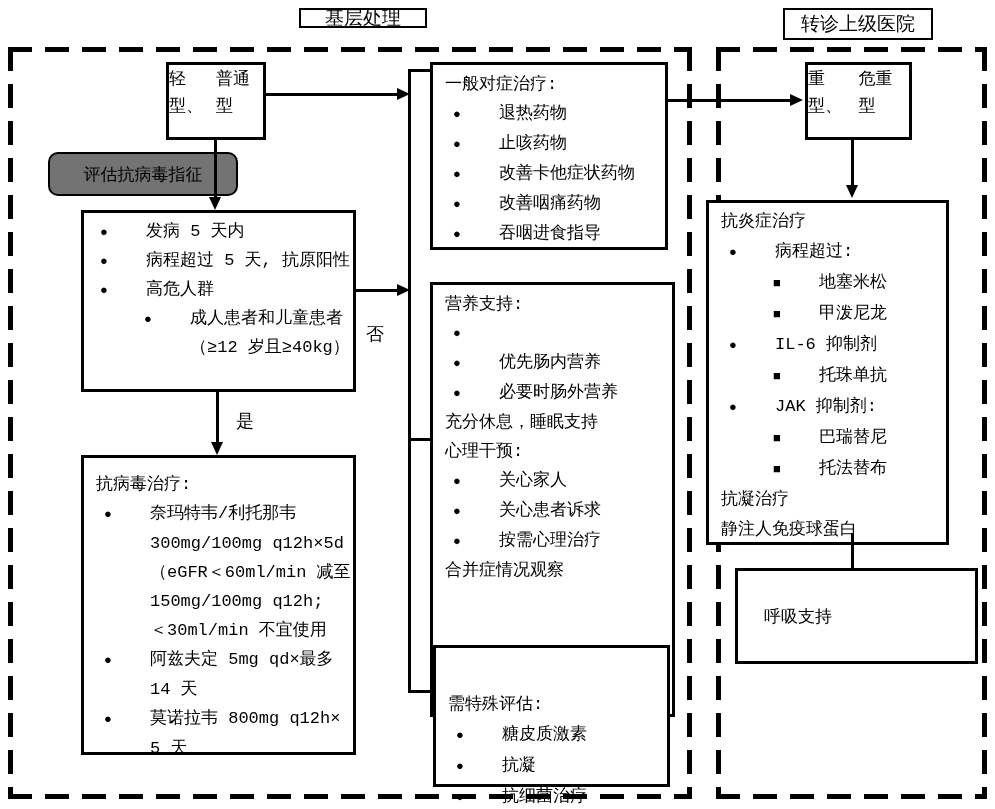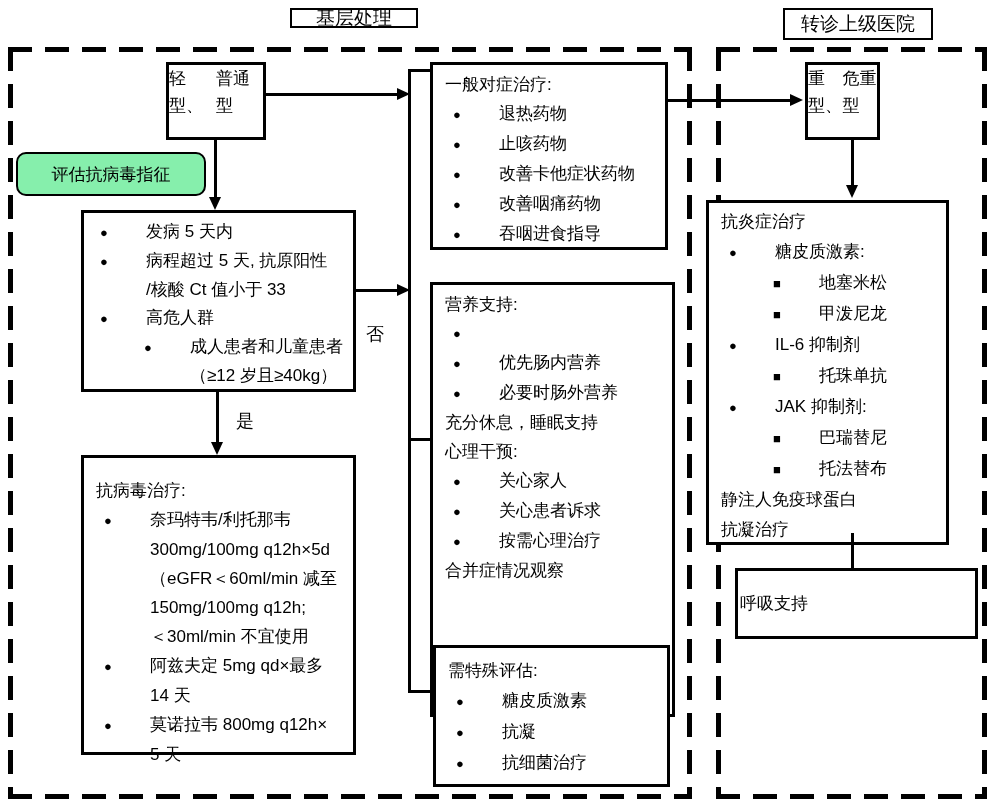--- a/index.html
+++ b/index.html
@@ -5,56 +5,56 @@
   html,body{margin:0;padding:0;background:#fff;}
   #canvas{
     position:relative;width:995px;height:809px;background:#fff;
     font-family:"Liberation Sans","DejaVu Sans",sans-serif;color:#000;
     overflow:hidden;
   }
   
   .box{position:absolute;border:3px solid #000;background:#fff;box-sizing:border-box;font-size:17px;}
   .titlebox{position:absolute;border:2px solid #000;background:#fff;box-sizing:border-box;
     font-size:19px;display:flex;align-items:center;justify-content:center;}
-  .roundbox{position:absolute;border:2px solid #000;border-radius:10px;background:#86efac;box-sizing:border-box;
-    font-size:17px;display:flex;align-items:center;justify-content:center;}
+  .roundbox{position:absolute;border:2px solid #000;border-radius:10px;background:#737373;box-sizing:border-box;
+    font-size:17px;display:flex;align-items:center;justify-content:center;margin-left:32px;}
   .centerbox{display:flex;flex-direction:row;align-items:flex-start;justify-content:center;line-height:27px;}
   
   .dashed{
     position:absolute;box-sizing:border-box;background-color:transparent;
     background-image:
       repeating-linear-gradient(to right,#000 0 24px,transparent 24px 37px),
       repeating-linear-gradient(to right,#000 0 24px,transparent 24px 37px),
       repeating-linear-gradient(to bottom,#000 0 24px,transparent 24px 37px),
       repeating-linear-gradient(to bottom,#000 0 24px,transparent 24px 37px);
     background-size:100% 5px,100% 5px,5px 100%,5px 100%;
     background-position:0 0,0 100%,0 0,100% 0;
     background-repeat:no-repeat;
   }
   
-  .content{position:absolute;inset:0;padding-left:12px;padding-right:2px;box-sizing:border-box;}
+  .content{position:absolute;inset:0;padding-left:12px;padding-right:2px;box-sizing:border-box;font-family:Liberation Mono, monospace;}
   .ln{white-space:nowrap;display:flex;align-items:baseline;}
   .ln.i1{padding-left:8px;}
   .ln.i2{padding-left:52px;}
   .ln.cont.i1{padding-left:54px;}
   .ln.cont.i2{padding-left:98px;}
   .blt{flex:0 0 46px;width:46px;font-size:13px;}
   
   .hline{position:absolute;height:3px;background:#000;}
   .vline{position:absolute;width:3px;background:#000;}
   .ah-r{position:absolute;width:0;height:0;border-top:6px solid transparent;border-bottom:6px solid transparent;border-left:13px solid #000;}
   .ah-d{position:absolute;width:0;height:0;border-left:6px solid transparent;border-right:6px solid transparent;border-top:13px solid #000;}
   .lbl{position:absolute;font-size:18px;}
 </style>
 </head>
 <body>
 
 <div id="canvas">
 
-  <div class="titlebox" style="left:290px;top:8px;width:128px;height:20px;">
+  <div class="titlebox" style="left:299px;top:8px;width:128px;height:20px;">
     <span>基层处理</span>
   </div>
   <div class="titlebox" style="left:783px;top:8px;width:150px;height:32px;">
     <span>转诊上级医院</span>
   </div>
 
   <div class="dashed" style="left:8px;top:47px;width:684px;height:752px;"></div>
   <div class="dashed" style="left:716px;top:47px;width:271px;height:752px;"></div>
 
   <div class="box centerbox" style="left:166px;top:62px;width:100px;height:78px;">
@@ -69,39 +69,36 @@
   <div class="box" style="left:81px;top:210px;width:275px;height:182px;">
     <div class="content" style="padding-top:5px;line-height:28px;padding-left:8px;">
         <div class="ln i1">
           <span class="blt">●</span>
           <span>发病 5 天内</span>
         </div>
         <div class="ln i1">
           <span class="blt">●</span>
           <span>病程超过 5 天, 抗原阳性</span>
         </div>
-        <div class="ln i1 cont">
-          <span>/核酸 Ct 值小于 33</span>
-        </div>
         <div class="ln i1">
           <span class="blt">●</span>
           <span>高危人群</span>
         </div>
         <div class="ln i2">
           <span class="blt">●</span>
           <span>成人患者和儿童患者</span>
         </div>
         <div class="ln i2 cont">
           <span>（≥12 岁且≥40kg）</span>
         </div>
       </div>
   </div>
 
   <div class="box" style="left:81px;top:455px;width:275px;height:300px;">
-    <div class="content" style="padding-top:18px;line-height:29px;">
+    <div class="content" style="padding-top:12px;line-height:29px;">
         <div class="ln i0 cont">
           <span>抗病毒治疗:</span>
         </div>
         <div class="ln i1">
           <span class="blt">●</span>
           <span>奈玛特韦/利托那韦</span>
         </div>
         <div class="ln i1 cont">
           <span>300mg/100mg q12h×5d</span>
         </div>
@@ -193,52 +190,52 @@
           <span class="blt">●</span>
           <span>按需心理治疗</span>
         </div>
         <div class="ln i0 cont">
           <span>合并症情况观察</span>
         </div>
       </div>
   </div>
 
   <div class="box" style="left:433px;top:645px;width:237px;height:142px;">
-    <div class="content" style="padding-top:8px;line-height:30px;">
+    <div class="content" style="padding-top:20px;line-height:30px;margin-top:22px;">
         <div class="ln i0 cont">
           <span>需特殊评估:</span>
         </div>
         <div class="ln i1">
           <span class="blt">●</span>
           <span>糖皮质激素</span>
         </div>
         <div class="ln i1">
           <span class="blt">●</span>
           <span>抗凝</span>
         </div>
         <div class="ln i1">
           <span class="blt">●</span>
           <span>抗细菌治疗</span>
         </div>
       </div>
   </div>
 
-  <div class="box centerbox" style="left:805px;top:62px;width:75px;height:78px;">
+  <div class="box centerbox" style="left:805px;top:62px;width:107px;height:78px;">
     <span>重型、</span>
     <span>危重型</span>
   </div>
 
   <div class="box" style="left:706px;top:200px;width:243px;height:345px;">
     <div class="content" style="padding-top:4px;line-height:30px;">
         <div class="ln i0 cont">
           <span>抗炎症治疗</span>
         </div>
         <div class="ln i1">
           <span class="blt">●</span>
-          <span>糖皮质激素:</span>
+          <span>病程超过:</span>
         </div>
         <div class="ln i2">
           <span class="blt">■</span>
           <span>地塞米松</span>
         </div>
         <div class="ln i2">
           <span class="blt">■</span>
           <span>甲泼尼龙</span>
         </div>
         <div class="ln i1">
@@ -255,29 +252,29 @@
         </div>
         <div class="ln i2">
           <span class="blt">■</span>
           <span>巴瑞替尼</span>
         </div>
         <div class="ln i2">
           <span class="blt">■</span>
           <span>托法替布</span>
         </div>
         <div class="ln i0 cont">
+          <span>抗凝治疗</span>
+        </div>
+        <div class="ln i0 cont">
           <span>静注人免疫球蛋白</span>
         </div>
-        <div class="ln i0 cont">
-          <span>抗凝治疗</span>
-        </div>
-      </div>
-  </div>
-
-  <div class="box" style="left:735px;top:568px;width:243px;height:71px;display:flex;align-items:center;padding-left:2px;">
+      </div>
+  </div>
+
+  <div class="box" style="left:735px;top:568px;width:243px;height:96px;display:flex;align-items:center;padding-left:26px;">
     <span>呼吸支持</span>
   </div>
 
   <span class="lbl" style="left:236px;top:409px;">是</span>
   <span class="lbl" style="left:366px;top:322px;">否</span>
 
   <div class="vline" style="left:408px;top:69px;height:624px;"></div>
   <div class="hline" style="left:408px;top:69px;width:22px;"></div>
   <div class="hline" style="left:408px;top:438px;width:22px;"></div>
   <div class="hline" style="left:408px;top:690px;width:25px;"></div>

